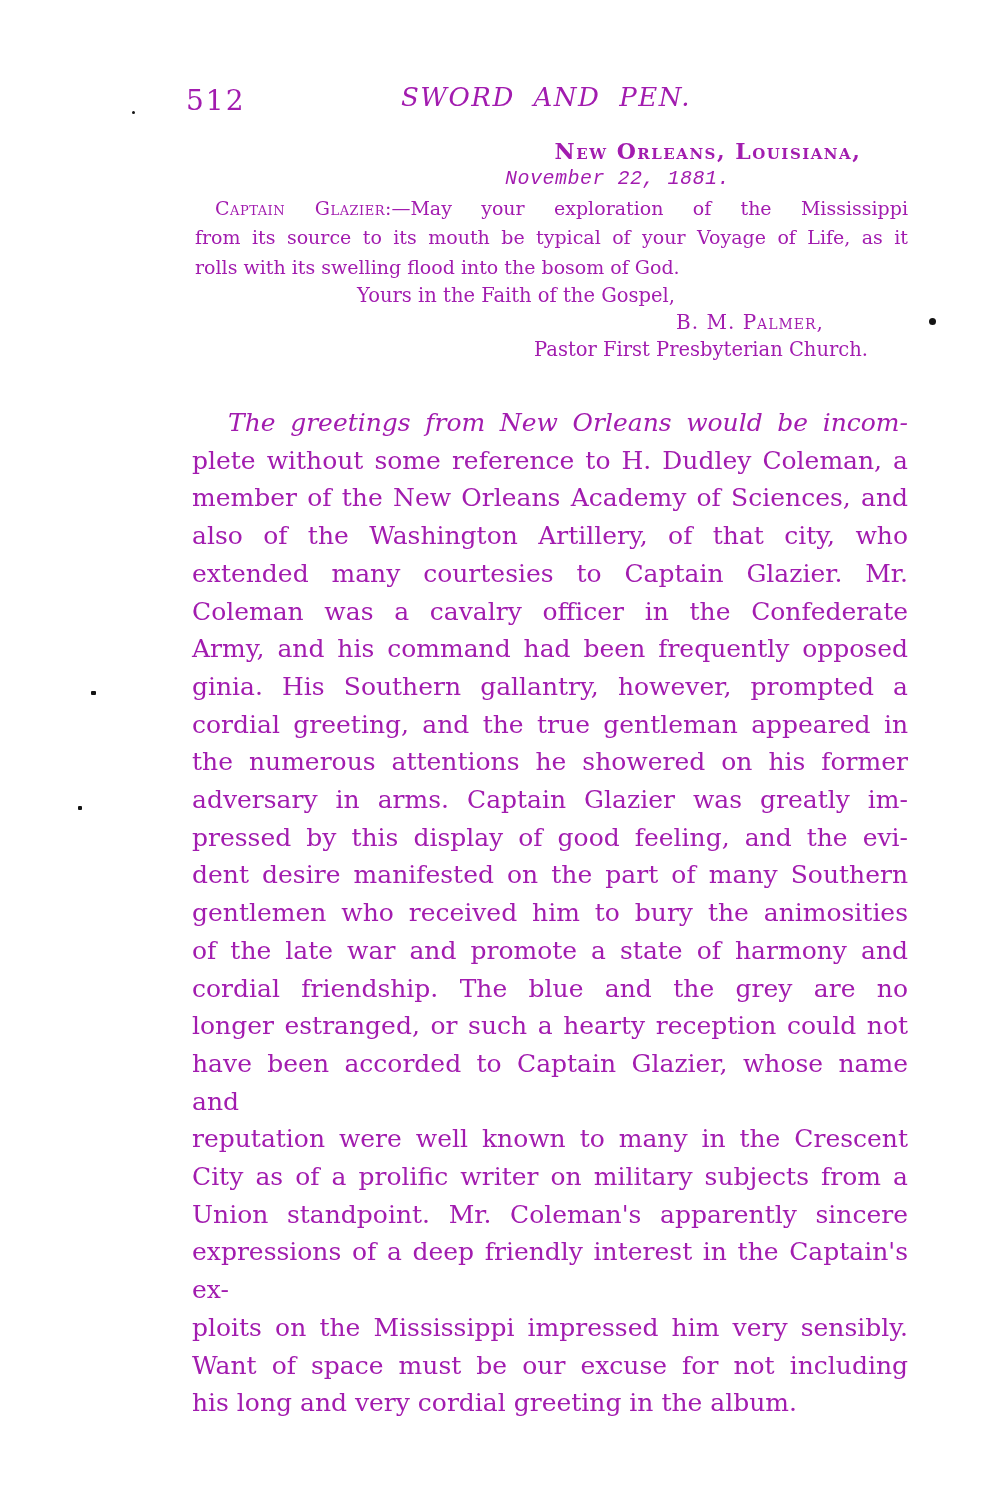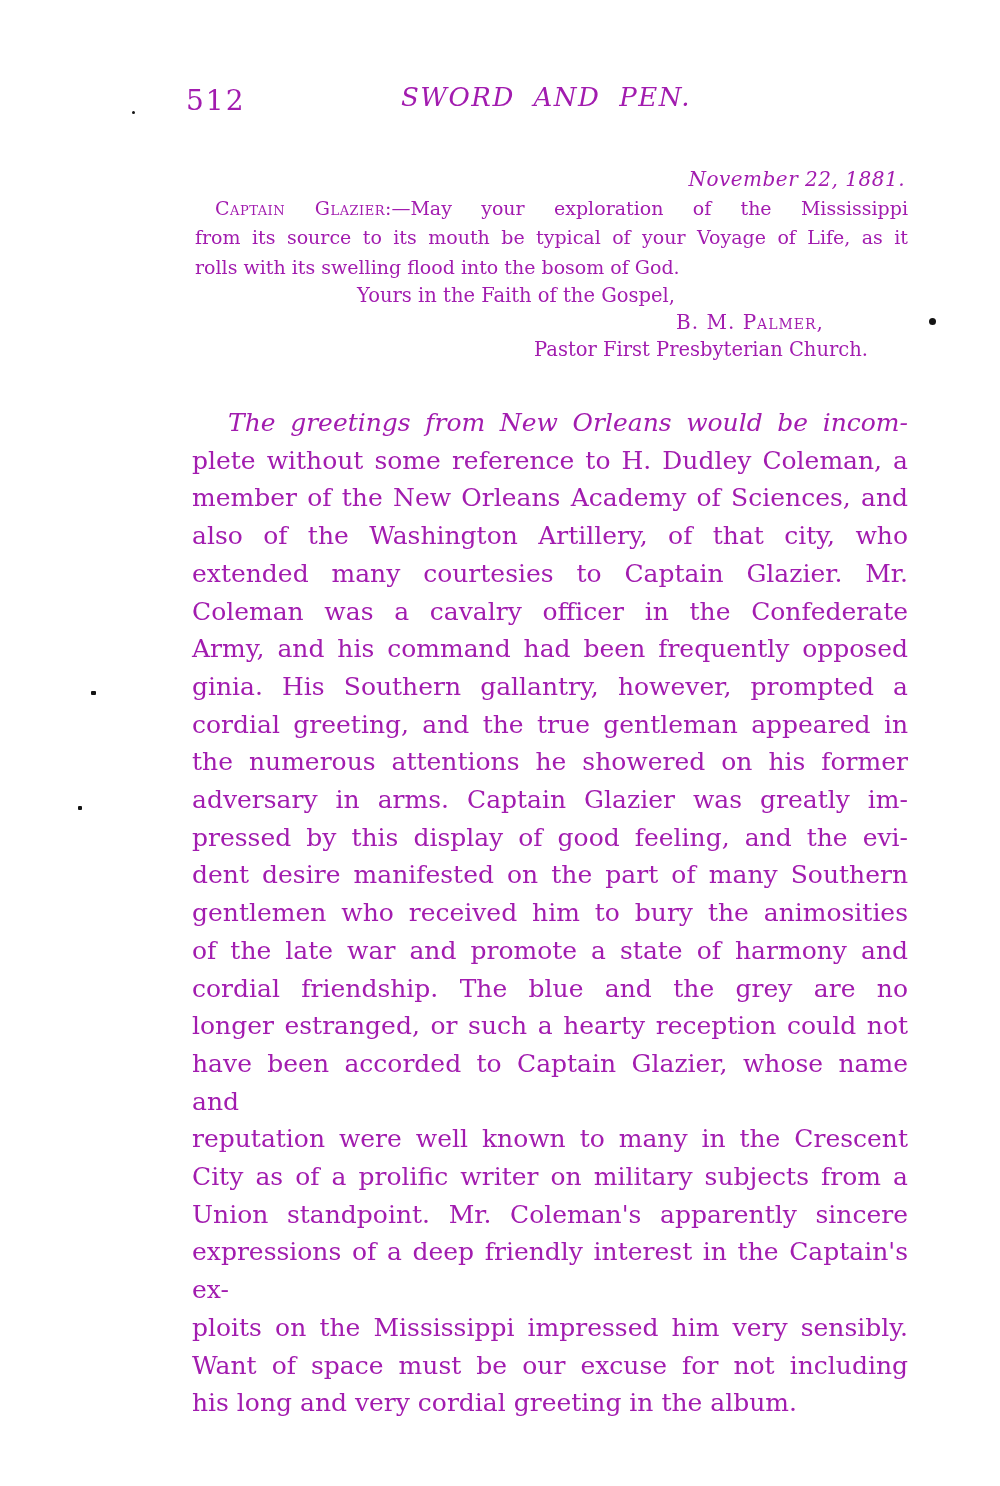--- a/index.html
+++ b/index.html
@@ -47,24 +47,25 @@
     font-size: 22px;
     font-weight: bold;
     font-variant: small-caps;
     letter-spacing: 1.5px;
   }
   .letter-date {
     position: absolute;
     left: 505px;
     top: 167px;
     width: 400px;
-    text-align: right;
+    text-align: left;
     font-size: 20px;
     font-style: italic;
     letter-spacing: 0.5px;
+    font-family: Liberation Mono, monospace;
   }
   .letter-body {
     position: absolute;
     left: 195px;
     top: 194px;
     width: 713px;
     font-size: 19px;
     line-height: 29.3px;
   }
   .lline { display: block; }
@@ -130,20 +131,21 @@
   .speck.s4 { left: 929px; top: 318px; width: 7px; height: 7px; }
 </style>
 </head>
 <body>
 
 <div class="page">
 
   <div class="page-number">512</div>
   <div class="running-title">SWORD AND PEN.</div>
 
+  <div class="letter-place">New Orleans, Louisiana,</div>
   <div class="letter-date">November 22, 1881.</div>
 
   <div class="letter-body">
     <div class="lline just indent"><span class="sc">Captain Glazier</span><span>:—May your exploration of the Mississippi</span></div>
     <div class="lline just">from its source to its mouth be typical of your Voyage of Life, as it</div>
     <div class="lline">rolls with its swelling flood into the bosom of God.</div>
   </div>
 
   <div class="letter-valediction">Yours in the Faith of the Gospel,</div>
   <div class="letter-signature">B. M. Palmer,</div>

